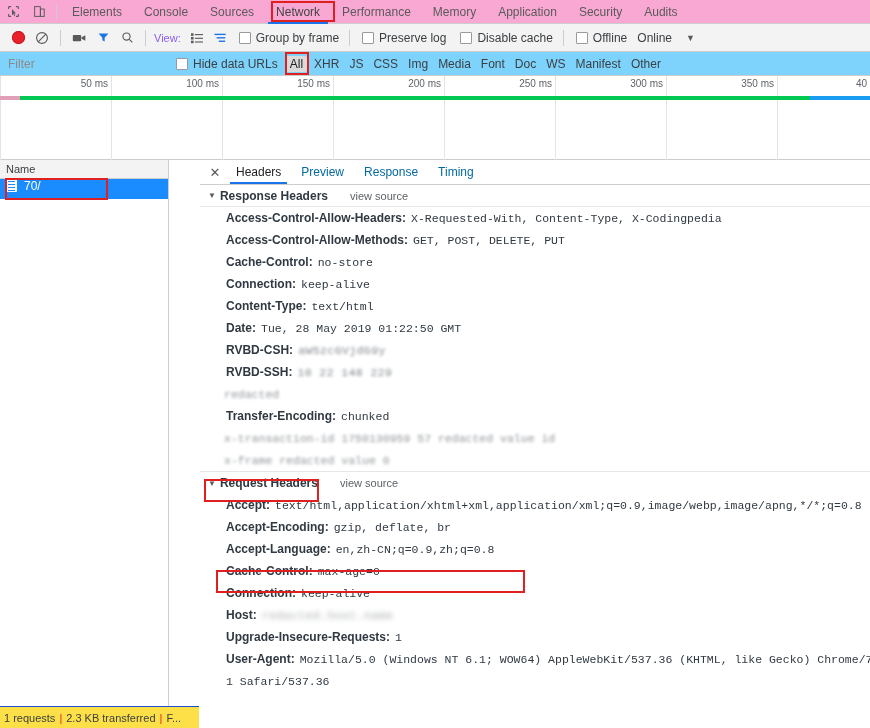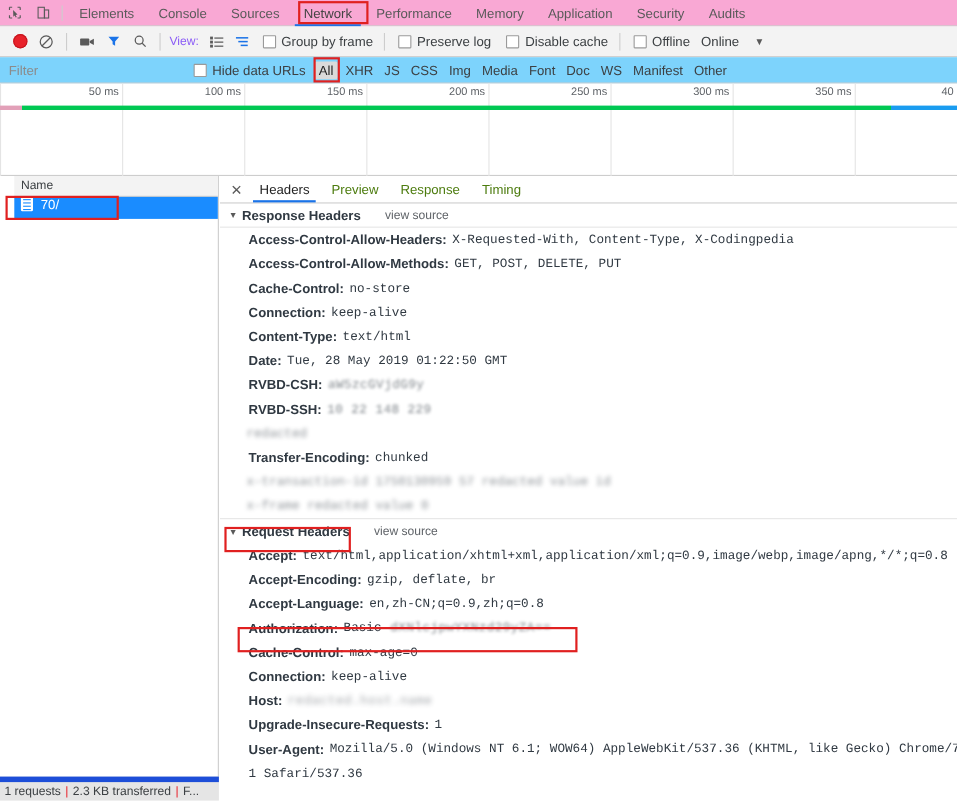--- a/index.html
+++ b/index.html
@@ -100,22 +100,22 @@
     position: absolute; top: 2px; font-size: 10px; color: #5f6368;
     transform: translateX(-100%); padding-right: 3px; white-space: nowrap;
   }
   .gridline {
     position: absolute; top: 0; width: 1px; height: 84px; background: #e4e4e4;
   }
   .ov-band { position: absolute; height: 4px; }
 
   
   .reqlist {
-    position: absolute; left: 0; top: 160px; width: 199px; height: 548px;
-    background: #ffffff; border-right: 1px solid #cdcdcd; padding-left: 13px;
+    position: absolute; left: 0; top: 160px; width: 169px; height: 548px;
+    background: #ffffff; border-right: 1px solid #cdcdcd;
   }
   .listhdr {
     height: 19px; background: #f3f3f3; border-bottom: 1px solid #cdcdcd;
     display: flex; align-items: center; padding-left: 6px;
     font-size: 11px; color: #3c4043;
   }
   .reqrow {
     height: 20px; display: flex; align-items: flex-start;
     background: #1a8cff; color: #ffffff; padding-left: 6px;
     font-size: 12px; position: relative;
@@ -137,21 +137,21 @@
   .dtabs {
     height: 25px; background: #ffffff; border-bottom: 1px solid #cdcdcd;
     display: flex; align-items: center; padding-left: 4px;
   }
   .closex {
     width: 22px; height: 24px; display:flex; align-items:center; justify-content:center;
     color: #5a5a5a; font-size: 13px;
   }
   .dtab {
     height: 24px; padding: 0 10px; display: flex; align-items: center;
-    font-size: 12px; color: #4d7c0f; position: relative;
+    font-size: 12px; color: #0369a1; position: relative;
   }
   .dtab.active { color: #222; }
   .dtab.active::after {
     content:""; position:absolute; left:4px; right:4px; bottom:0; height:2px; background:#1a73e8;
   }
   .dbody {
     position: absolute; left:0; top: 25px; width: 670px; height: 543px; overflow: hidden;
   }
   .sechdr {
     display: flex; align-items: center; height: 22px; padding-left: 8px;
@@ -178,21 +178,21 @@
   .redacted-line {
     filter: blur(1.7px); opacity: .55;
     font-family: "Liberation Mono", "DejaVu Sans Mono", monospace;
     font-size: 11.5px; color: #303942;
   }
   .seczone { border-bottom: 1px solid #e6e6e6; }
 
   
   .statusbar {
     position: absolute; left: 0; bottom: 0; width: 199px; height: 22px;
-    background: #e5e5e5; border-top: 5px solid #1d4ed8;
+    background: #fde047; border-top: 1px solid #1d4ed8;
     display: flex; align-items: center; padding-left: 4px;
     font-size: 11px; color: #3c4043; white-space: nowrap; overflow: hidden;
   }
   .sb-sep { color: #e8212a; margin: 0 4px; }
 </style>
 </head>
 <body>
 
 <div id="app">
 
@@ -452,25 +452,20 @@
         </div>
         <div class="hrow">
           <span class="hname">Accept-Encoding:</span>
           <span class="hval">gzip, deflate, br</span>
         </div>
         <div class="hrow">
           <span class="hname">Accept-Language:</span>
           <span class="hval">en,zh-CN;q=0.9,zh;q=0.8</span>
         </div>
         <div class="hrow">
-          <span class="hname">Authorization:</span>
-          <span class="hval">Basic</span>
-          <span class="redacted" style="margin-left:8px">dXNlcjpwYXNzd29yZA==</span>
-        </div>
-        <div class="hrow">
           <span class="hname">Cache-Control:</span>
           <span class="hval">max-age=0</span>
         </div>
         <div class="hrow">
           <span class="hname">Connection:</span>
           <span class="hval">keep-alive</span>
         </div>
         <div class="hrow">
           <span class="hname">Host:</span>
           <span class="redacted" style="filter:blur(2.6px);opacity:.45">redacted.host.name</span>

